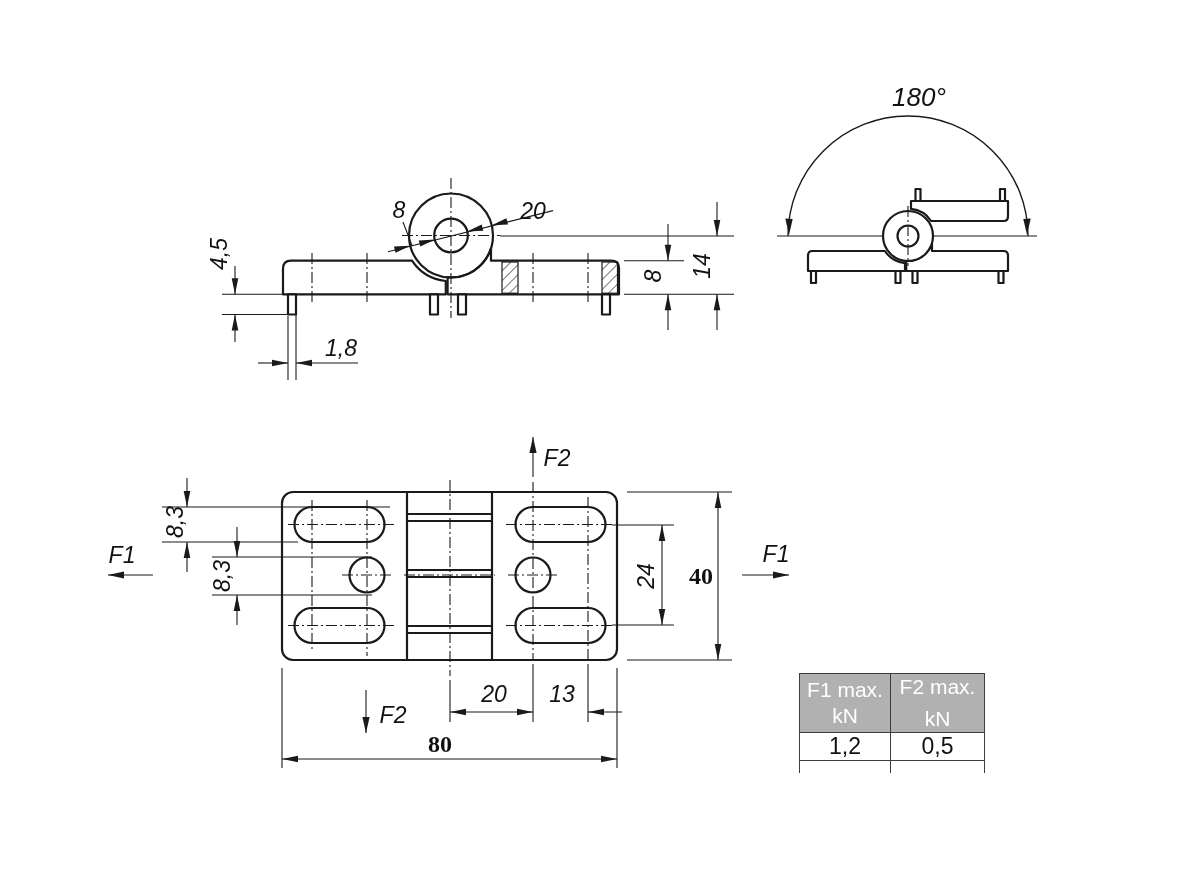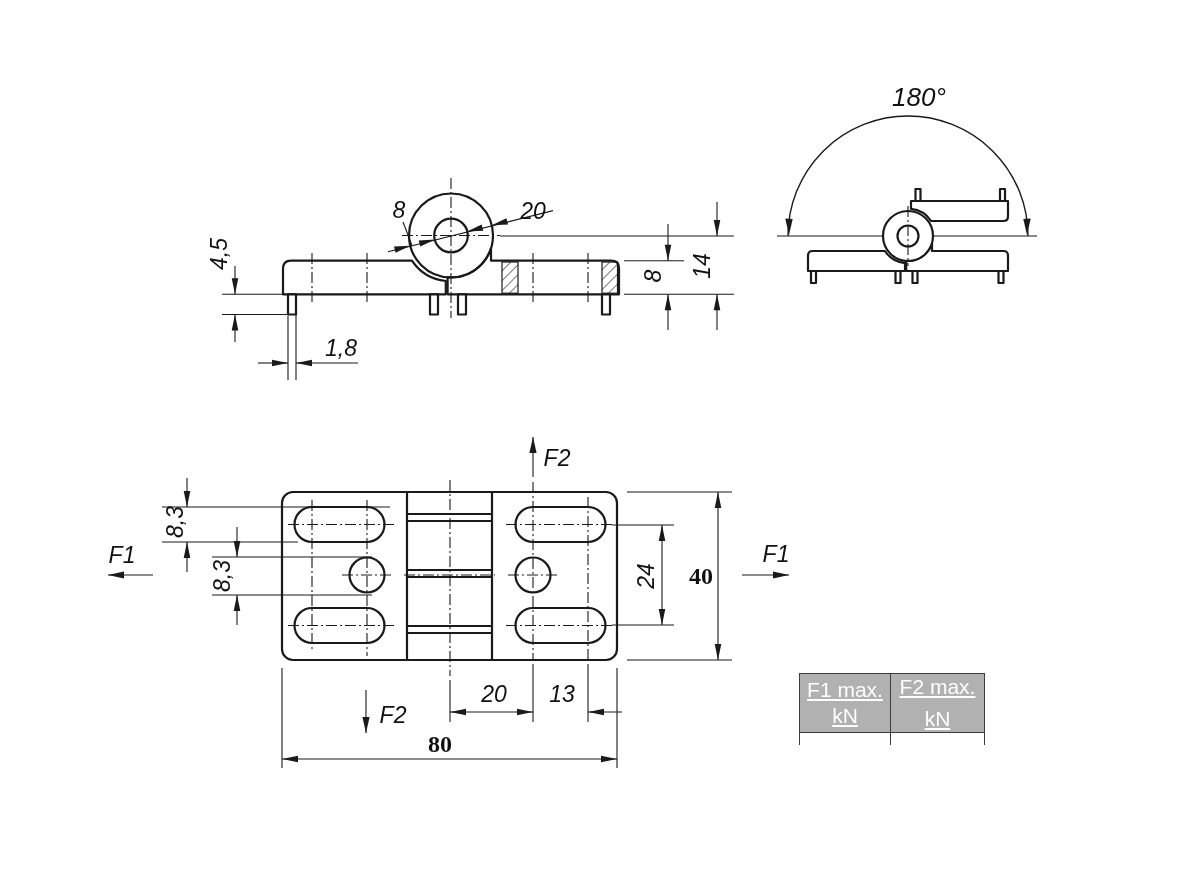--- a/index.html
+++ b/index.html
@@ -13,21 +13,21 @@
   .cl{fill:none;stroke:#1a1a1a;stroke-width:1.1;stroke-dasharray:11 3 2 3;}
   .ah{fill:#1a1a1a;stroke:none;}
   .dimtxt{font-family:"Liberation Sans", sans-serif;font-style:italic;font-size:23px;fill:#111;}
   .dimtxt2{font-family:"Liberation Serif", serif;font-weight:bold;font-size:24px;fill:#111;}
   .lbl{text-anchor:middle;}
   
   .load-table{position:absolute;left:799px;top:673px;width:186px;}
   .lt-row{display:flex;}
   .lt-head{background:#b1b1b1;color:#ffffff;font-size:21px;line-height:26px;
            text-align:center;height:60px;display:flex;flex-direction:column;justify-content:center;}
-  .lt-cell{box-sizing:border-box;border:1.6px solid #3d3d3d;text-decoration:underline;}
+  .lt-cell{box-sizing:border-box;border:1.6px solid #3d3d3d;}
   .lt-c1{width:92px;}
   .lt-c2{width:94px;border-left:none;justify-content:space-between;}
   .lt-val{background:#ffffff;color:#111;font-size:23px;height:28px;line-height:27px;
           text-align:center;border-top:none;}
   .lt-stub{height:12px;border-top:none;border-bottom:none;background:#fff;}
 </style>
 </head>
 <body>
 
 <div class="stage">
@@ -234,17 +234,21 @@
       <div class="lt-cell lt-c1 lt-head">
         <span>F1 max.</span>
         <span>kN</span>
       </div>
       <div class="lt-cell lt-c2 lt-head">
         <span>F2 max.</span>
         <span>kN</span>
       </div>
     </div>
     <div class="lt-row">
+      <div class="lt-cell lt-c1 lt-val">1,2</div>
+      <div class="lt-cell lt-c2 lt-val">0,5</div>
+    </div>
+    <div class="lt-row">
       <div class="lt-cell lt-c1 lt-stub"></div>
       <div class="lt-cell lt-c2 lt-stub"></div>
     </div>
   </div>
 </div>
 
 </body></html>

